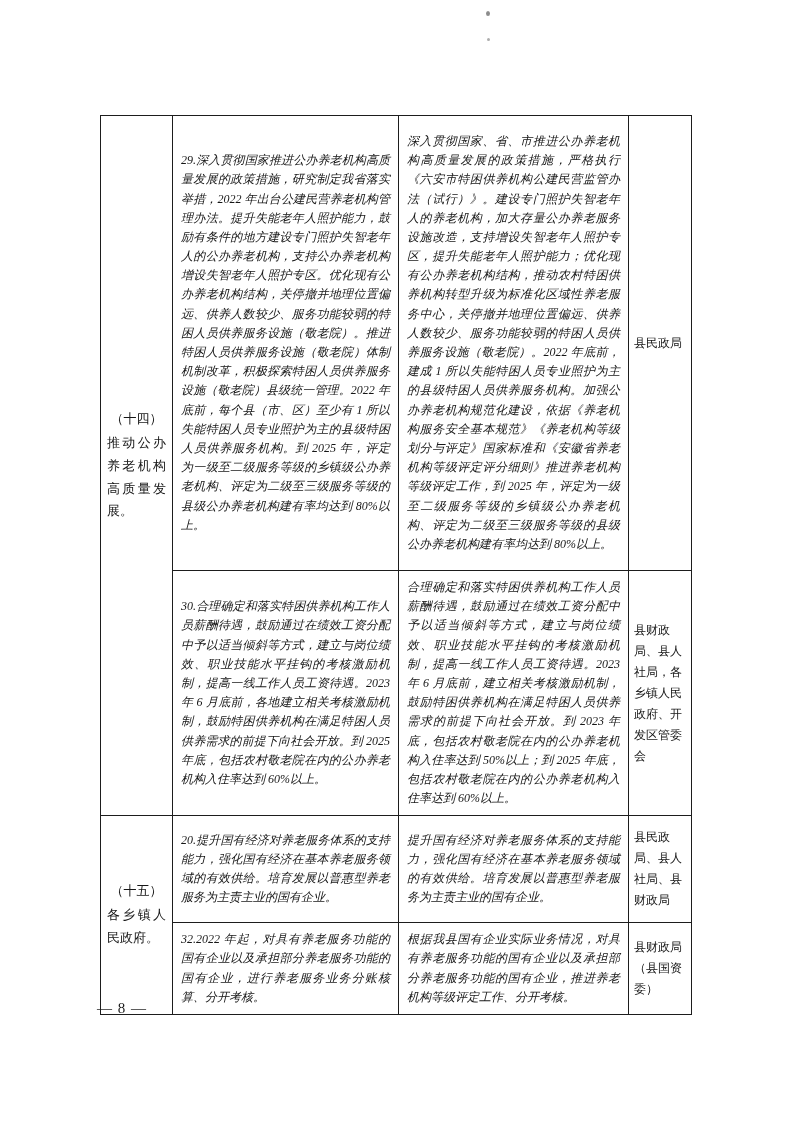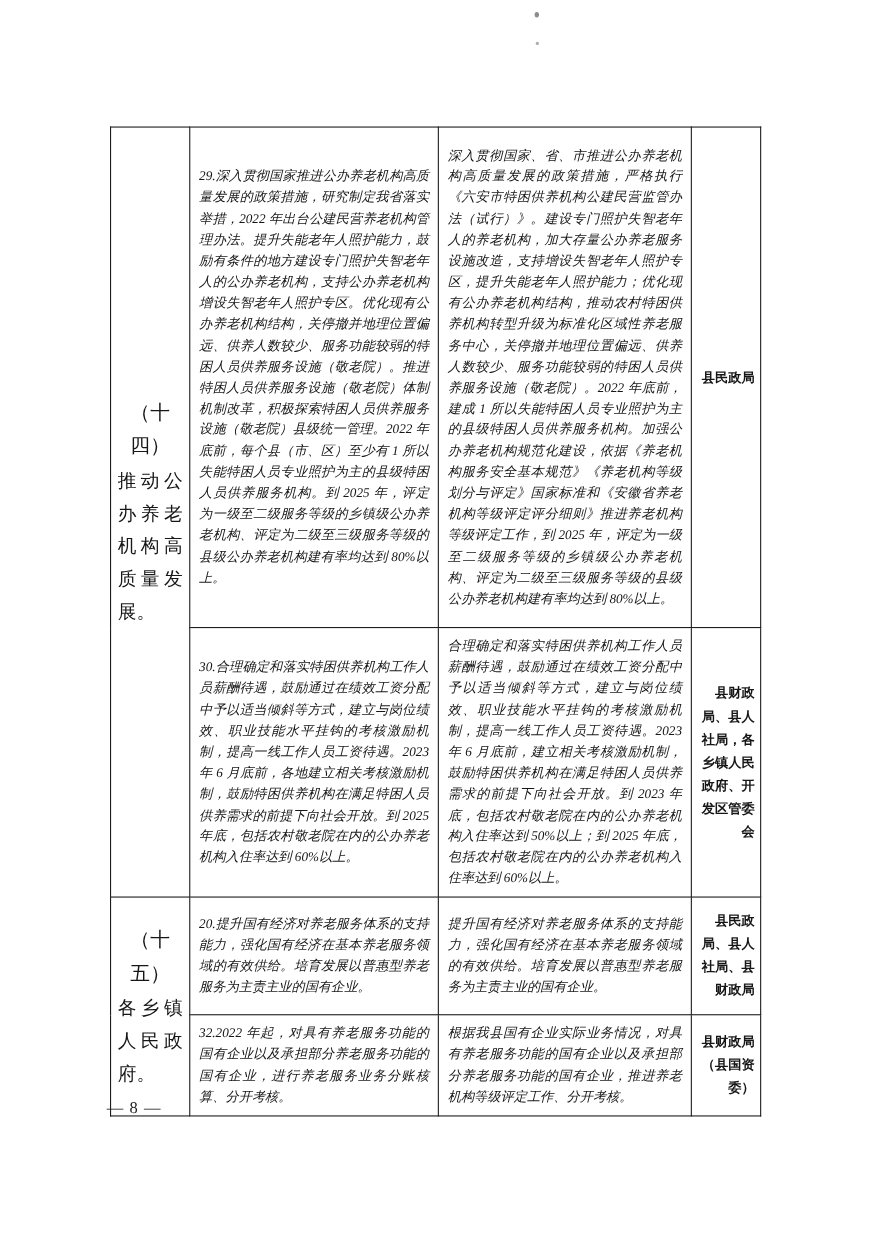--- a/index.html
+++ b/index.html
@@ -33,38 +33,37 @@
   tr.r4 { height:88px; }
   td.body { padding:7px 8px;font-style:italic; }
   .txt {
     font-size:12px;
     line-height:1.6;
     text-align:justify;
     word-break:break-all;
   }
   td.sec { padding:6px 6px; }
   .sec-marker {
-    font-size:18px;
+    font-size:13px;
     text-align:center;
     margin-bottom:2px;
     line-height:1.7;
   }
   .sec-title {
-    font-size:17px;
+    font-size:13px;
     line-height:1.75;
     text-align:justify;
     word-break:break-all;
   }
   td.resp { padding:6px 5px; }
   .resp-txt {
     font-size:12px;
     line-height:1.75;
-    text-align:right;
+    text-align:left;
     word-break:break-all;
-    font-weight:bold;
   }
   .page-num {
     position:absolute;
     left:97px; top:1000px;
     font-size:15px;
     letter-spacing:1px;
     color:#1c1c1c;
   }
   .speck-a {
     position:absolute; left:486px; top:11px;

